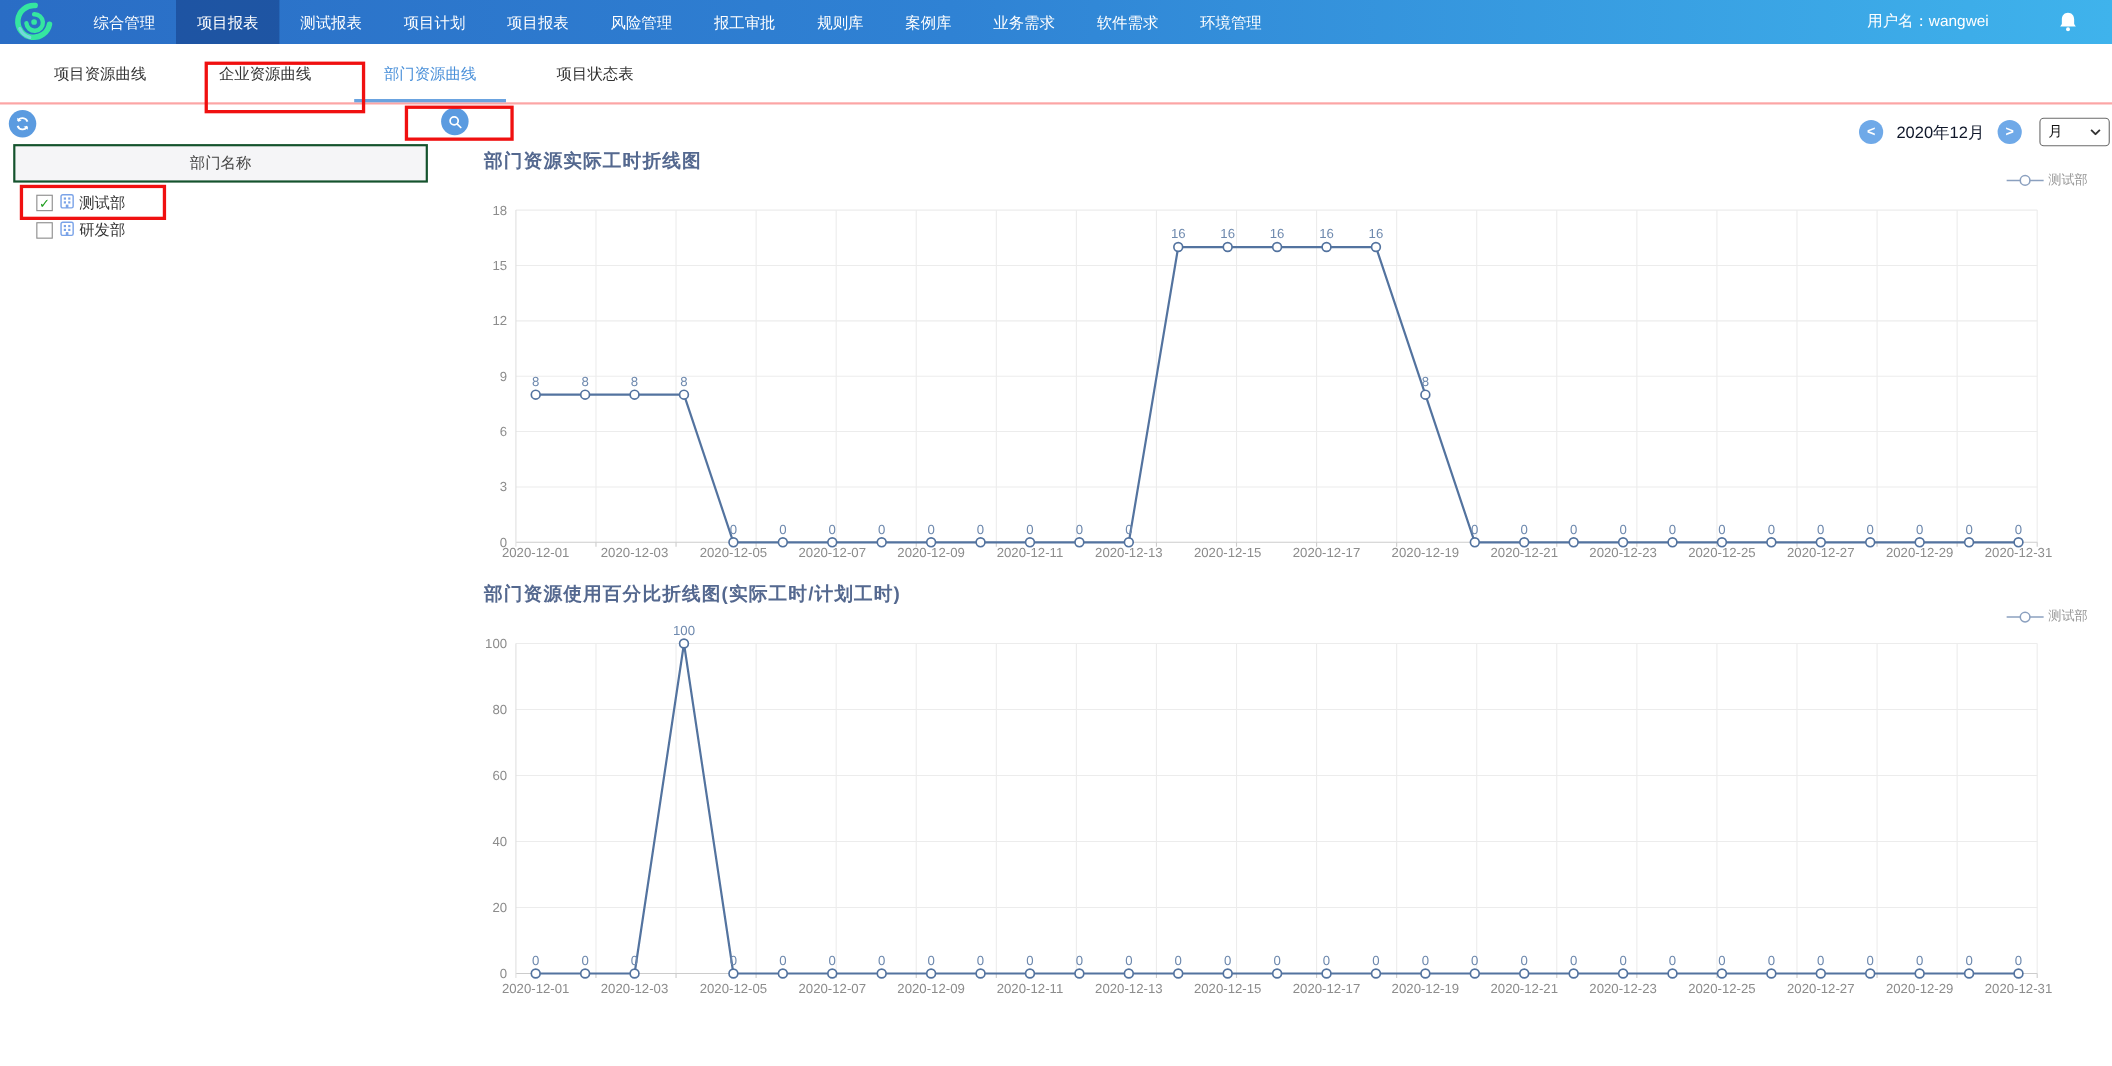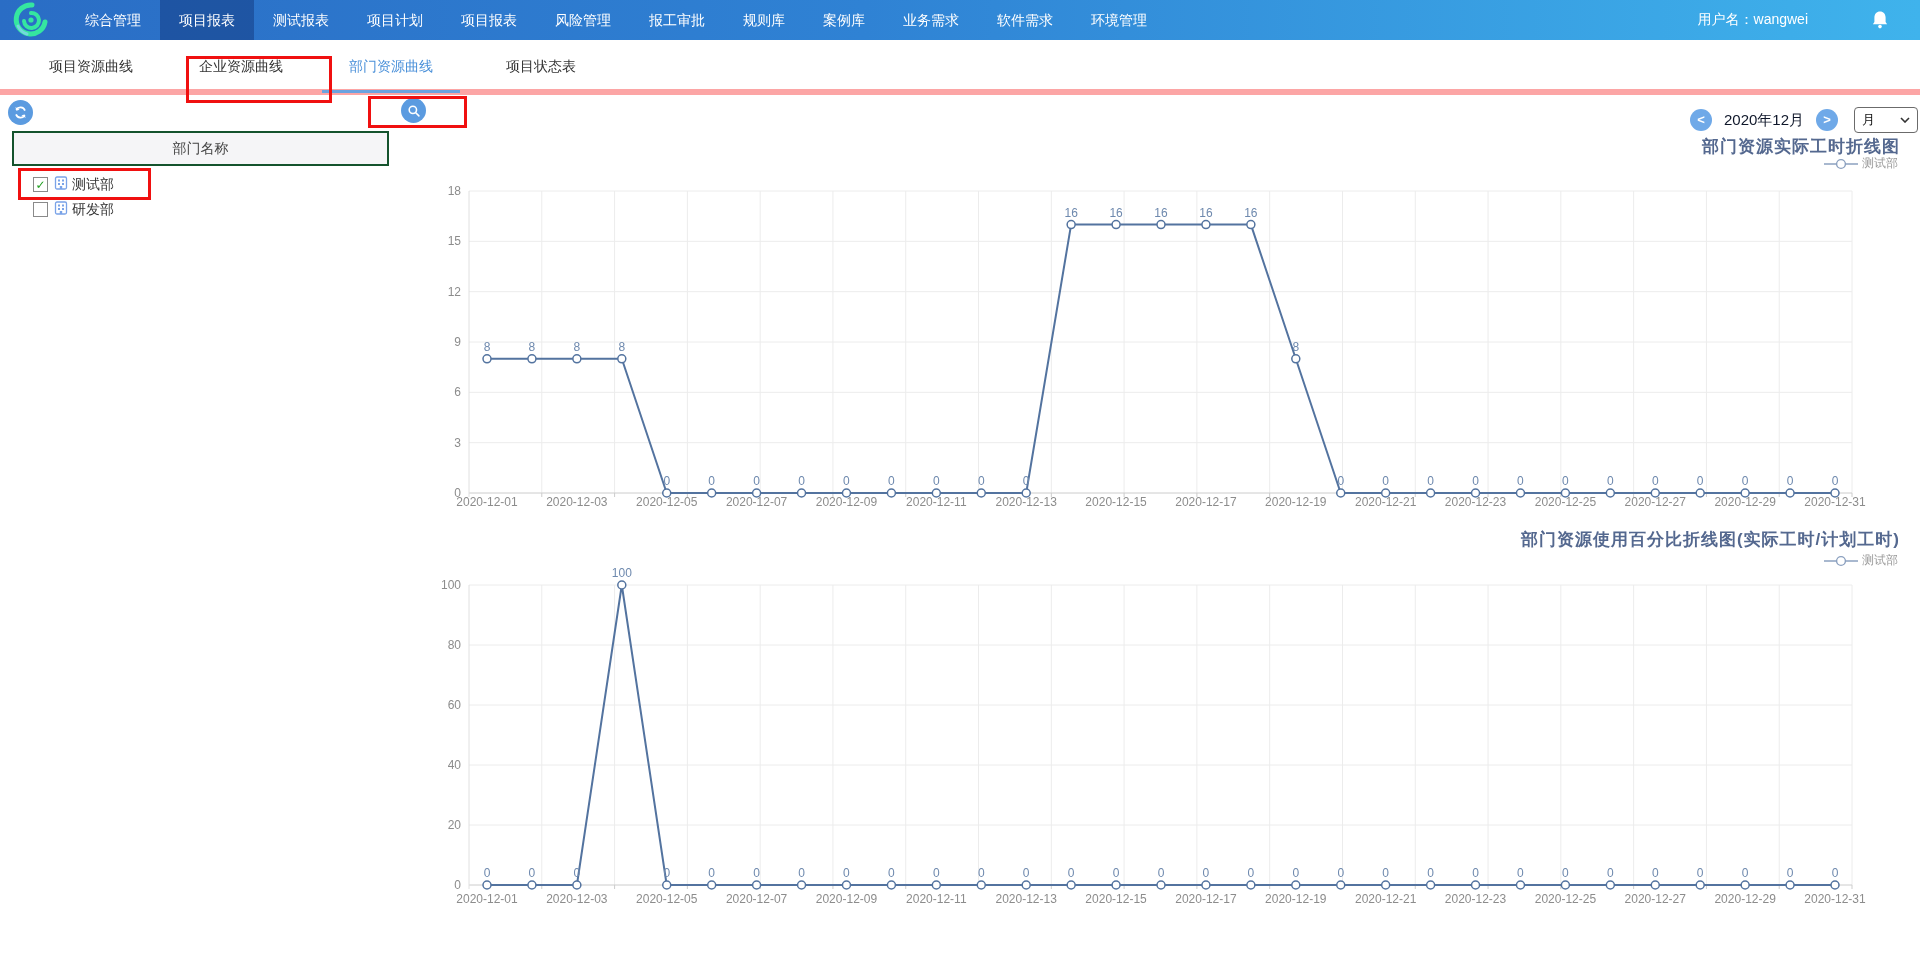--- a/index.html
+++ b/index.html
@@ -13,21 +13,21 @@
   .logo{width:38px;height:38px;margin-left:12px;flex:0 0 auto;}
   .menu{display:flex;margin-left:16px;height:40px;}
   .nav-item{height:40px;line-height:40px;padding:0 19px;font-size:14px;color:#fff;cursor:pointer;white-space:nowrap;}
   .nav-item.active{background:rgba(5,30,90,.34);}
   .nav-right{margin-left:auto;display:flex;align-items:center;margin-right:30px;gap:24px;}
   .user-label{font-size:14px;color:#fff;margin-right:38px;}
   .bell{width:20px;height:20px;}
 
   
   .tabbar{position:absolute;left:0;top:40px;width:1920px;height:55px;background:#fff;
-    border-bottom:6px solid #fca5a5;display:flex;padding-left:16px;box-sizing:border-box;font-family:Liberation Serif, serif;}
+    border-bottom:2px solid #fca5a5;display:flex;padding-left:16px;box-sizing:border-box;}
   .tab{width:150px;height:54px;line-height:54px;text-align:center;font-size:14px;color:#333;
     cursor:pointer;position:relative;}
   .tab.active{color:#4a90d9;}
   .tab.active::after{content:"";position:absolute;left:6px;right:6px;bottom:1px;height:3px;background:#6aa3e0;}
 
   
   .round-btn{position:absolute;width:25px;height:25px;border-radius:50%;border:none;padding:0;
     background:#5b9be0;display:flex;align-items:center;justify-content:center;cursor:pointer;}
   .refresh-btn{left:8px;top:100px;}
   .search-btn{left:401px;top:98px;}
@@ -47,21 +47,21 @@
   .arrow-btn{width:22px;height:22px;border-radius:50%;border:none;background:#6fa9e8;color:#fff;
     font-size:13px;font-weight:bold;line-height:22px;text-align:center;padding:0;cursor:pointer;}
   .date-label{font-size:15px;color:#0f172a;margin:0 12px;white-space:nowrap;}
   .period{margin-left:16px;width:48px;height:24px;border:1px solid #6b6b6b;border-radius:4px;
     display:flex;align-items:center;justify-content:space-between;padding:0 7px;font-size:13px;color:#111;cursor:pointer;background:#fff;}
 
   
   .chart{position:absolute;left:440px;width:1460px;height:396px;}
   .chart1{top:133px;}
   .chart2{top:526px;}
-  .c-title{position:absolute;left:0;top:2px;width:100%;text-align:right;
+  .c-title{position:absolute;left:0;top:2px;width:100%;text-align:left;
     font-size:17px;font-weight:bold;color:#54688f;letter-spacing:1px;}
   .legend{position:absolute;right:2px;display:flex;align-items:center;font-size:12px;color:#999;cursor:pointer;}
   .chart1 .legend{top:22px;}
   .chart2 .legend{top:26px;}
   .legend span{margin-left:4px;}
   .chart1 svg.plot{position:absolute;left:0;top:27px;}
   .chart2 svg.plot{position:absolute;left:0;top:36px;}
   svg.plot text{font-family:"Liberation Sans","DejaVu Sans",sans-serif;}
 
   

